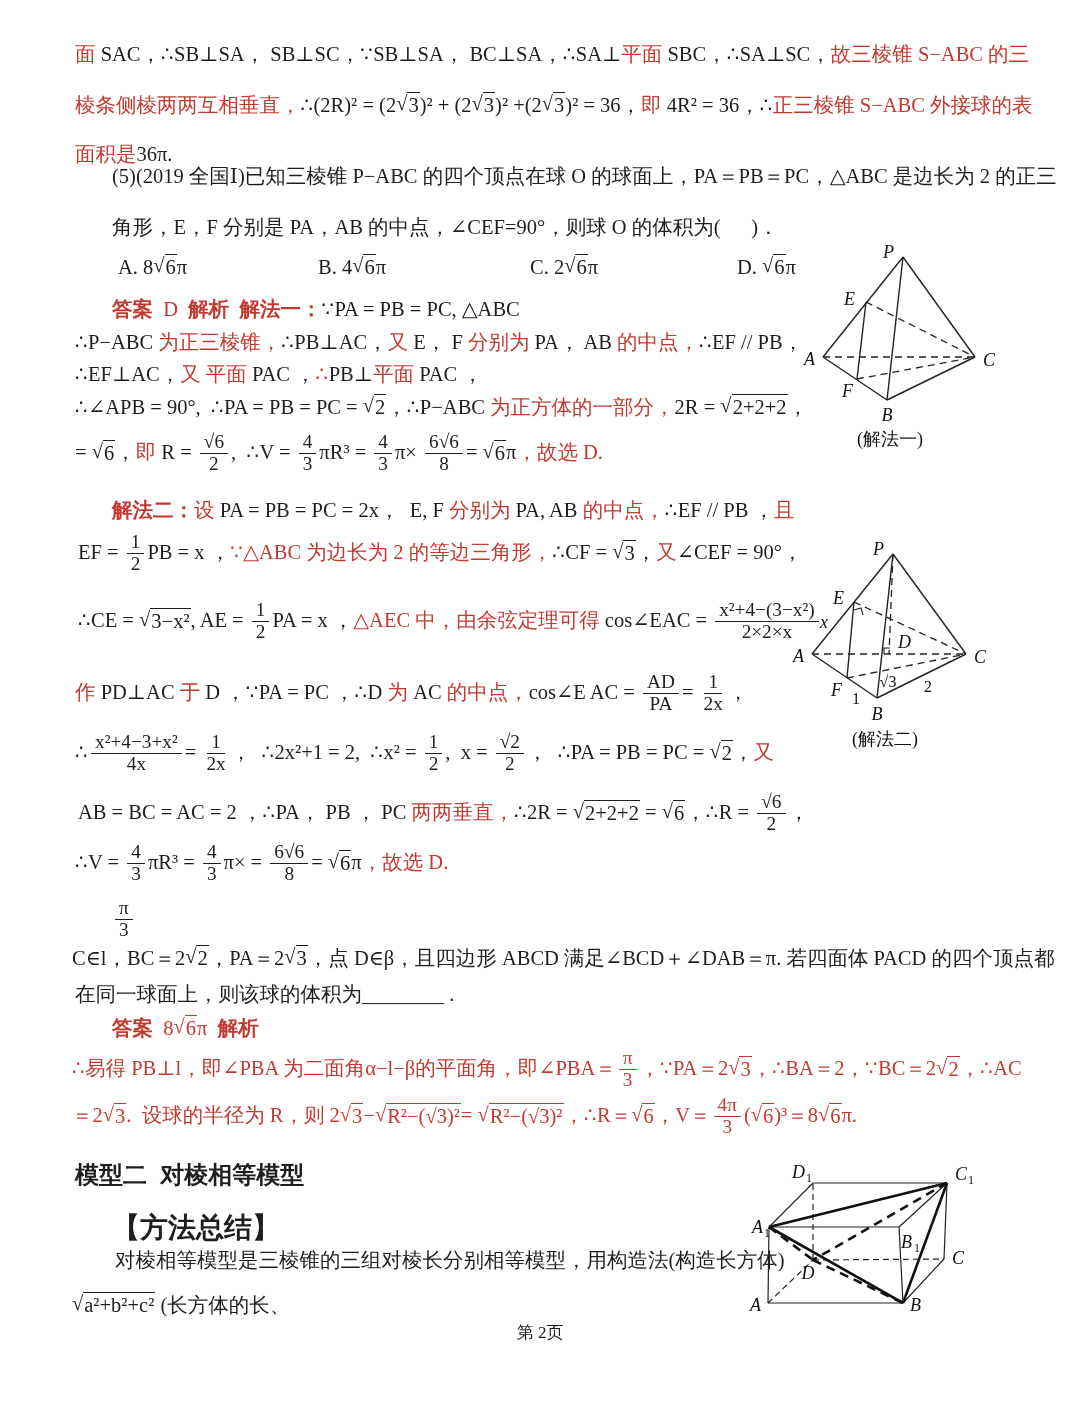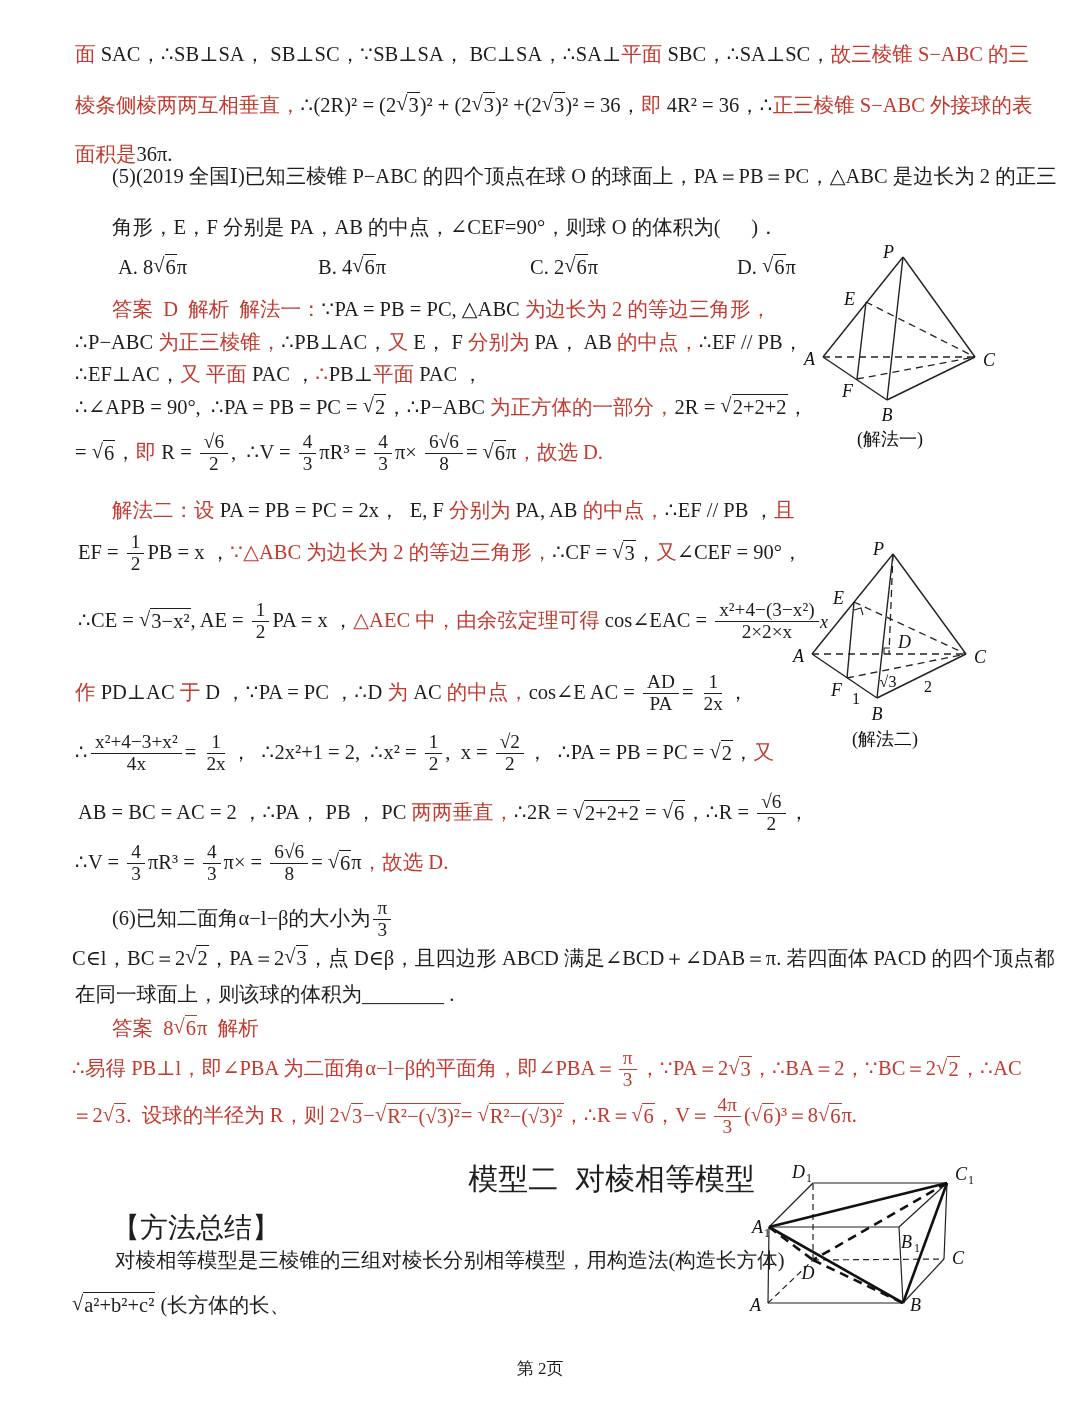--- a/index.html
+++ b/index.html
@@ -9,29 +9,29 @@
     font-family:"Liberation Serif","DejaVu Serif","DejaVu Sans",serif;
     color:#1e1e1e;
   }
   .ln{
     position:absolute;display:flex;align-items:center;white-space:pre;
     font-size:20.5px;line-height:1.25;
   }
   .seg{display:inline;}
   .red{color:#c23a30;}
   .blk{color:#1e1e1e;}
-  .bold{font-weight:normal;}
+  .bold{font-weight:bold;}
   .frac{display:inline-flex;flex-direction:column;align-items:center;
         vertical-align:middle;margin:0 3px;line-height:1.08;font-size:0.94em;}
   .frac .n{border-bottom:1.4px solid currentColor;padding:0 4px;}
   .frac .d{padding:0 2px;}
   .sq{display:inline-flex;align-items:flex-start;}
   .sq .rad{transform:translateY(-1px);}
   .sq .bar{border-top:1.4px solid currentColor;padding:0 1px;}
-  .heading{font-size:30px;font-weight:bold;justify-content:flex-end;
+  .heading{font-size:24px;font-weight:bold;justify-content:flex-start;
            font-family:"Liberation Sans","DejaVu Sans",sans-serif;}
   .method{font-size:28px;font-weight:bold;
           font-family:"Liberation Sans","DejaVu Sans",sans-serif;}
   .footer{font-size:17px;justify-content:center;}
   svg{position:absolute;overflow:visible;}
   svg text{font-family:"Liberation Serif","DejaVu Serif",serif;
            font-size:18px;font-style:italic;fill:#111;}
   svg text.cap{font-style:normal;font-size:18px;}
   svg text.subn{font-size:12px;font-style:normal;}
   svg text.lbl-num{font-style:normal;font-size:16px;}
@@ -46,48 +46,48 @@
   <div class="ln" style="left:75px;top:142px"><span class="seg red">面积是</span><span class="seg blk">36π.</span></div>
 
   <div class="ln" style="left:112px;top:164px"><span class="seg blk">(5)(2019 全国Ⅰ)已知三棱锥 P−ABC 的四个顶点在球 O 的球面上，PA＝PB＝PC，△ABC 是边长为 2 的正三</span></div>
   <div class="ln" style="left:112px;top:215px"><span class="seg blk">角形，E，F 分别是 PA，AB 的中点，∠CEF=90°，则球 O 的体积为(      )．</span></div>
 
   <div class="ln" style="left:118px;top:254px"><span class="seg blk">A. 8</span><span class="sq blk"><span class="rad">√</span><span class="bar">6</span></span><span class="seg blk">π</span></div>
   <div class="ln" style="left:318px;top:254px"><span class="seg blk">B. 4</span><span class="sq blk"><span class="rad">√</span><span class="bar">6</span></span><span class="seg blk">π</span></div>
   <div class="ln" style="left:530px;top:254px"><span class="seg blk">C. 2</span><span class="sq blk"><span class="rad">√</span><span class="bar">6</span></span><span class="seg blk">π</span></div>
   <div class="ln" style="left:737px;top:254px"><span class="seg blk">D. </span><span class="sq blk"><span class="rad">√</span><span class="bar">6</span></span><span class="seg blk">π</span></div>
 
-  <div class="ln" style="left:112px;top:297px"><span class="seg red bold">答案</span><span class="seg red">  D  </span><span class="seg red bold">解析</span><span class="seg red">  </span><span class="seg red bold">解法一：</span><span class="seg blk">∵PA = PB = PC, △ABC </span><span class="seg red">为边长为 2 的等边三角形，</span></div>
+  <div class="ln" style="left:112px;top:297px"><span class="seg red bold">答案</span><span class="seg red">  D  </span><span class="seg red bold">解析</span><span class="seg red">  </span><span class="seg red bold">解法一：</span><span class="seg blk">∵PA = PB = PC, △ABC </span></div>
   <div class="ln" style="left:75px;top:330px"><span class="seg blk">∴P−ABC </span><span class="seg red">为正三棱锥，</span><span class="seg blk">∴PB⊥AC，</span><span class="seg red">又 </span><span class="seg blk">E， F </span><span class="seg red">分别为 </span><span class="seg blk">PA， AB </span><span class="seg red">的中点，</span><span class="seg blk">∴EF // PB，</span></div>
   <div class="ln" style="left:75px;top:362px"><span class="seg blk">∴EF⊥AC，</span><span class="seg red">又 </span><span class="seg red">平面</span><span class="seg blk"> PAC ，</span><span class="seg red">∴</span><span class="seg blk">PB⊥</span><span class="seg red">平面</span><span class="seg blk"> PAC ，</span></div>
   <div class="ln" style="left:75px;top:394px"><span class="seg blk">∴∠APB = 90°,  ∴PA = PB = PC = </span><span class="sq blk"><span class="rad">√</span><span class="bar">2</span></span><span class="seg blk">，∴P−ABC </span><span class="seg red">为正方体的一部分，</span><span class="seg blk">2R = </span><span class="sq blk"><span class="rad">√</span><span class="bar">2+2+2</span></span><span class="seg blk">，</span></div>
   <div class="ln" style="left:75px;top:432px"><span class="seg blk">= </span><span class="sq blk"><span class="rad">√</span><span class="bar">6</span></span><span class="seg blk">，</span><span class="seg red">即</span><span class="seg blk"> R = </span><span class="frac blk"><span class="n">√6</span><span class="d">2</span></span><span class="seg blk">,  ∴V = </span><span class="frac blk"><span class="n">4</span><span class="d">3</span></span><span class="seg blk">πR³ = </span><span class="frac blk"><span class="n">4</span><span class="d">3</span></span><span class="seg blk">π× </span><span class="frac blk"><span class="n">6√6</span><span class="d">8</span></span><span class="seg blk">= </span><span class="sq blk"><span class="rad">√</span><span class="bar">6</span></span><span class="seg blk">π</span><span class="seg red">，故选 </span><span class="seg red">D.</span></div>
 
   <div class="ln" style="left:112px;top:498px"><span class="seg red bold">解法二：</span><span class="seg red">设 </span><span class="seg blk">PA = PB = PC = 2x，  E, F </span><span class="seg red">分别为 </span><span class="seg blk">PA, AB </span><span class="seg red">的中点，</span><span class="seg blk">∴EF // PB ，</span><span class="seg red">且</span></div>
   <div class="ln" style="left:78px;top:532px"><span class="seg blk">EF = </span><span class="frac blk"><span class="n">1</span><span class="d">2</span></span><span class="seg blk">PB = x ，</span><span class="seg red">∵△ABC 为边长为 2 的等边三角形，</span><span class="seg blk">∴CF = </span><span class="sq blk"><span class="rad">√</span><span class="bar">3</span></span><span class="seg blk">，</span><span class="seg red">又</span><span class="seg blk">∠CEF = 90°，</span></div>
   <div class="ln" style="left:78px;top:600px"><span class="seg blk">∴CE = </span><span class="sq blk"><span class="rad">√</span><span class="bar">3−x²</span></span><span class="seg blk">, AE = </span><span class="frac blk"><span class="n">1</span><span class="d">2</span></span><span class="seg blk">PA = x ，</span><span class="seg red">△AEC 中，由余弦定理可得 </span><span class="seg blk">cos∠EAC = </span><span class="frac blk"><span class="n">x²+4−(3−x²)</span><span class="d">2×2×x</span></span></div>
   <div class="ln" style="left:75px;top:672px"><span class="seg red">作 </span><span class="seg blk">PD⊥AC </span><span class="seg red">于 </span><span class="seg blk">D ，</span><span class="seg blk">∵PA = PC ，</span><span class="seg blk">∴D </span><span class="seg red">为 </span><span class="seg blk">AC </span><span class="seg red">的中点，</span><span class="seg blk">cos∠E AC = </span><span class="frac blk"><span class="n">AD</span><span class="d">PA</span></span><span class="seg blk">= </span><span class="frac blk"><span class="n">1</span><span class="d">2x</span></span><span class="seg blk">，</span></div>
   <div class="ln" style="left:75px;top:732px"><span class="seg blk">∴</span><span class="frac blk"><span class="n">x²+4−3+x²</span><span class="d">4x</span></span><span class="seg blk">= </span><span class="frac blk"><span class="n">1</span><span class="d">2x</span></span><span class="seg blk">，  ∴2x²+1 = 2,  ∴x² = </span><span class="frac blk"><span class="n">1</span><span class="d">2</span></span><span class="seg blk">,  x = </span><span class="frac blk"><span class="n">√2</span><span class="d">2</span></span><span class="seg blk">，  ∴PA = PB = PC = </span><span class="sq blk"><span class="rad">√</span><span class="bar">2</span></span><span class="seg blk">，</span><span class="seg red">又</span></div>
   <div class="ln" style="left:78px;top:792px"><span class="seg blk">AB = BC = AC = 2 ，</span><span class="seg blk">∴PA， PB ， PC </span><span class="seg red">两两垂直，</span><span class="seg blk">∴2R = </span><span class="sq blk"><span class="rad">√</span><span class="bar">2+2+2</span></span><span class="seg blk"> = </span><span class="sq blk"><span class="rad">√</span><span class="bar">6</span></span><span class="seg blk">，</span><span class="seg blk">∴R = </span><span class="frac blk"><span class="n">√6</span><span class="d">2</span></span><span class="seg blk">，</span></div>
   <div class="ln" style="left:75px;top:842px"><span class="seg blk">∴V = </span><span class="frac blk"><span class="n">4</span><span class="d">3</span></span><span class="seg blk">πR³ = </span><span class="frac blk"><span class="n">4</span><span class="d">3</span></span><span class="seg blk">π× = </span><span class="frac blk"><span class="n">6√6</span><span class="d">8</span></span><span class="seg blk">= </span><span class="sq blk"><span class="rad">√</span><span class="bar">6</span></span><span class="seg blk">π</span><span class="seg red">，故选 </span><span class="seg red">D.</span></div>
 
-  <div class="ln" style="left:112px;top:898px"><span class="seg blk">(6)已知二面角α−l−β的大小为</span><span class="frac blk"><span class="n">π</span><span class="d">3</span></span></div>
+  <div class="ln" style="left:112px;top:898px"><span class="frac blk"><span class="n">π</span><span class="d">3</span></span></div>
   <div class="ln" style="left:72px;top:945px"><span class="seg blk">C∈l，BC＝2</span><span class="sq blk"><span class="rad">√</span><span class="bar">2</span></span><span class="seg blk">，PA＝2</span><span class="sq blk"><span class="rad">√</span><span class="bar">3</span></span><span class="seg blk">，点 D∈β，且四边形 ABCD 满足∠BCD＋∠DAB＝π. 若四面体 PACD 的四个顶点都</span></div>
   <div class="ln" style="left:75px;top:982px"><span class="seg blk">在同一球面上，则该球的体积为________ .</span></div>
 
   <div class="ln" style="left:112px;top:1015px"><span class="seg red bold">答案</span><span class="seg red">  8</span><span class="sq red"><span class="rad">√</span><span class="bar">6</span></span><span class="seg red">π  </span><span class="seg red bold">解析</span></div>
   <div class="ln" style="left:72px;top:1048px"><span class="seg red">∴易得 PB⊥l，即∠PBA 为二面角α−l−β的平面角，即∠PBA＝</span><span class="frac red"><span class="n">π</span><span class="d">3</span></span><span class="seg red">，∵PA＝2</span><span class="sq red"><span class="rad">√</span><span class="bar">3</span></span><span class="seg red">，∴BA＝2，∵BC＝2</span><span class="sq red"><span class="rad">√</span><span class="bar">2</span></span><span class="seg red">，∴AC</span></div>
   <div class="ln" style="left:72px;top:1095px"><span class="seg red">＝2</span><span class="sq red"><span class="rad">√</span><span class="bar">3</span></span><span class="seg red">.  设球的半径为 R，则 2</span><span class="sq red"><span class="rad">√</span><span class="bar">3</span></span><span class="seg red">−</span><span class="sq red"><span class="rad">√</span><span class="bar">R²−(√3)²</span></span><span class="seg red">= </span><span class="sq red"><span class="rad">√</span><span class="bar">R²−(√3)²</span></span><span class="seg red">，∴R＝</span><span class="sq red"><span class="rad">√</span><span class="bar">6</span></span><span class="seg red">，V＝</span><span class="frac red"><span class="n">4π</span><span class="d">3</span></span><span class="seg red">(</span><span class="sq red"><span class="rad">√</span><span class="bar">6</span></span><span class="seg red">)³＝8</span><span class="sq red"><span class="rad">√</span><span class="bar">6</span></span><span class="seg red">π.</span></div>
 
   <div class="ln heading" style="left:75px;top:1160px;width:680px"><span class="seg blk bold">模型二  对棱相等模型</span></div>
   <div class="ln method" style="left:112px;top:1210px"><span class="seg blk bold">【方法总结】</span></div>
   <div class="ln" style="left:115px;top:1248px"><span class="seg blk">对棱相等模型是三棱锥的三组对棱长分别相等模型，用构造法(构造长方体)</span></div>
   <div class="ln" style="left:72px;top:1292px"><span class="sq blk"><span class="rad">√</span><span class="bar">a²+b²+c²</span></span><span class="seg blk"> (长方体的长、</span></div>
 
-  <div class="ln footer" style="left:0;top:1358px;width:1080px">第 2页</div>
+  <div class="ln footer" style="left:0;top:1322px;width:1080px">第 2页</div>
 
   <svg style="left:795px;top:245px" width="220" height="215" viewBox="0 0 220 215">
     <g stroke="#222" stroke-width="1.4" fill="none">
       <line x1="28" y1="112" x2="108" y2="12"></line>
       <line x1="108" y1="12" x2="180" y2="112"></line>
       <line x1="108" y1="12" x2="92" y2="155"></line>
       <line x1="28" y1="112" x2="92" y2="155"></line>
       <line x1="92" y1="155" x2="180" y2="112"></line>
       <line x1="71" y1="57" x2="62" y2="134"></line>
       <g stroke-dasharray="7,5" stroke-width="1.3">

